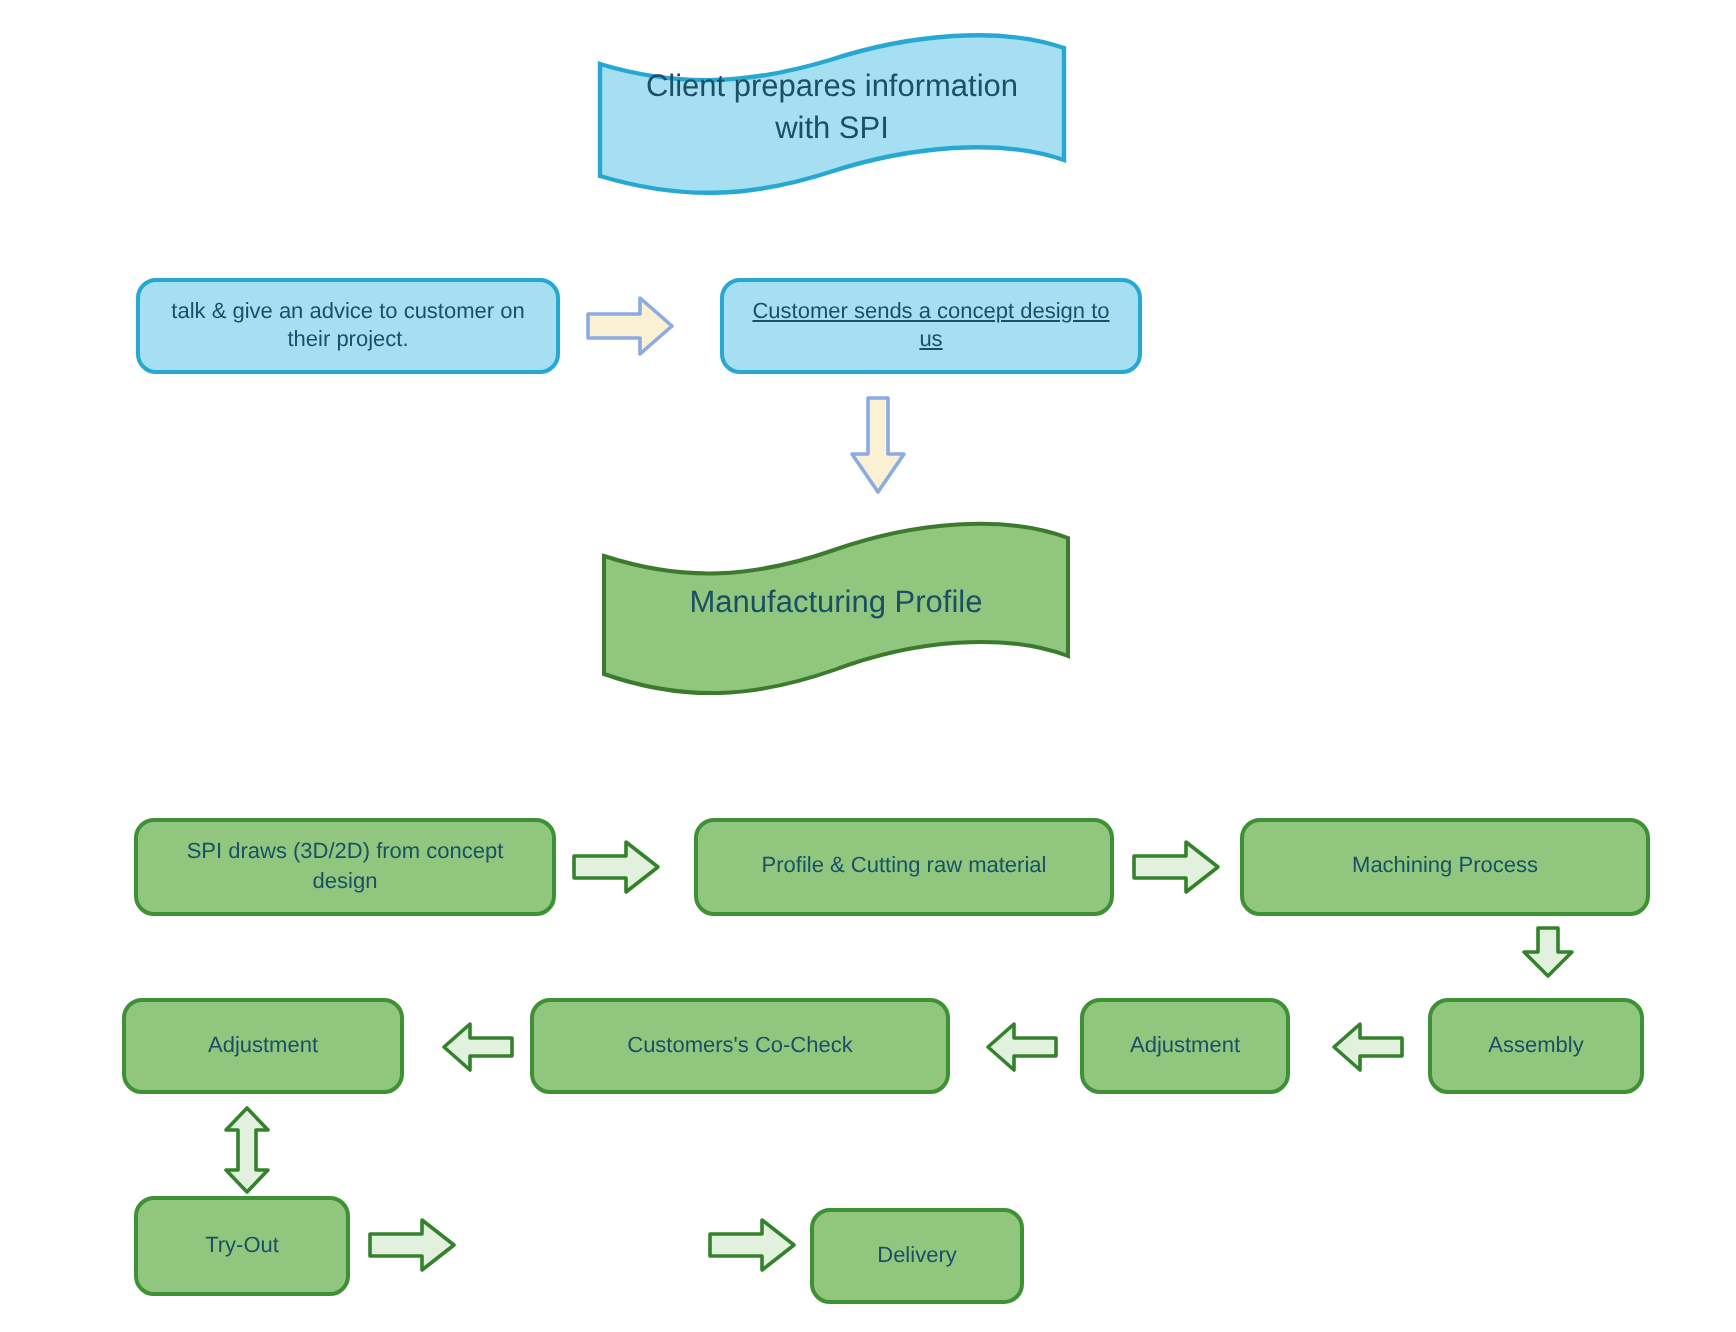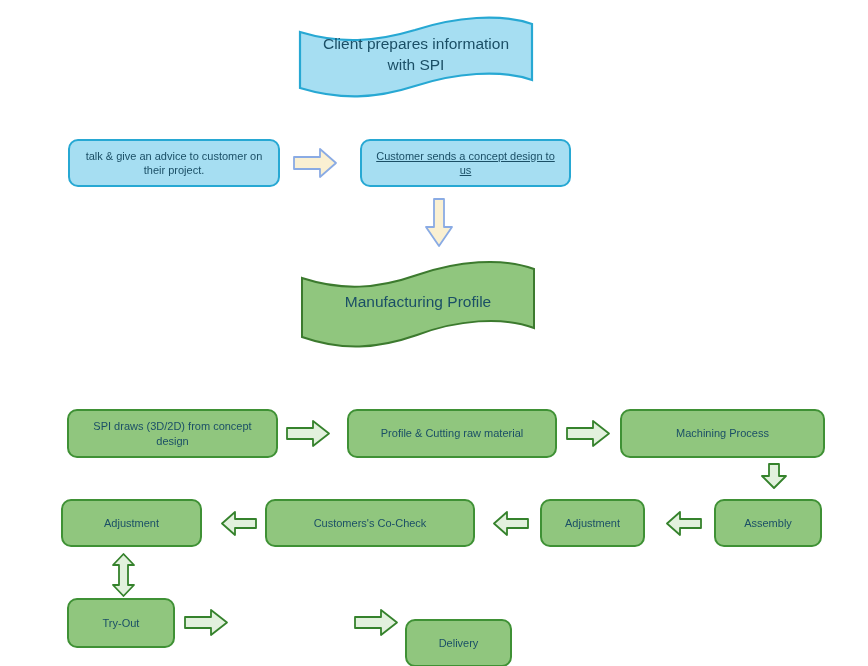--- a/index.html
+++ b/index.html
@@ -137,15 +137,15 @@
     </svg>
   </div>
 
 
   <div class="arrow greenish" style="left:354px;top:608px;">
     <svg width="45" height="29" viewBox="0 0 45 29">
       <path d="M1,9 H27 V2 L43,14.5 L27,27 V20 H1 Z"></path>
     </svg>
   </div>
 
-  <div class="node green" style="left:405px;top:619px;width:107px;height:48px;">Delivery</div>
+  <div class="node green" style="left:405px;top:604px;width:107px;height:48px;">Delivery</div>
 
 </div>
 
 </body></html>

